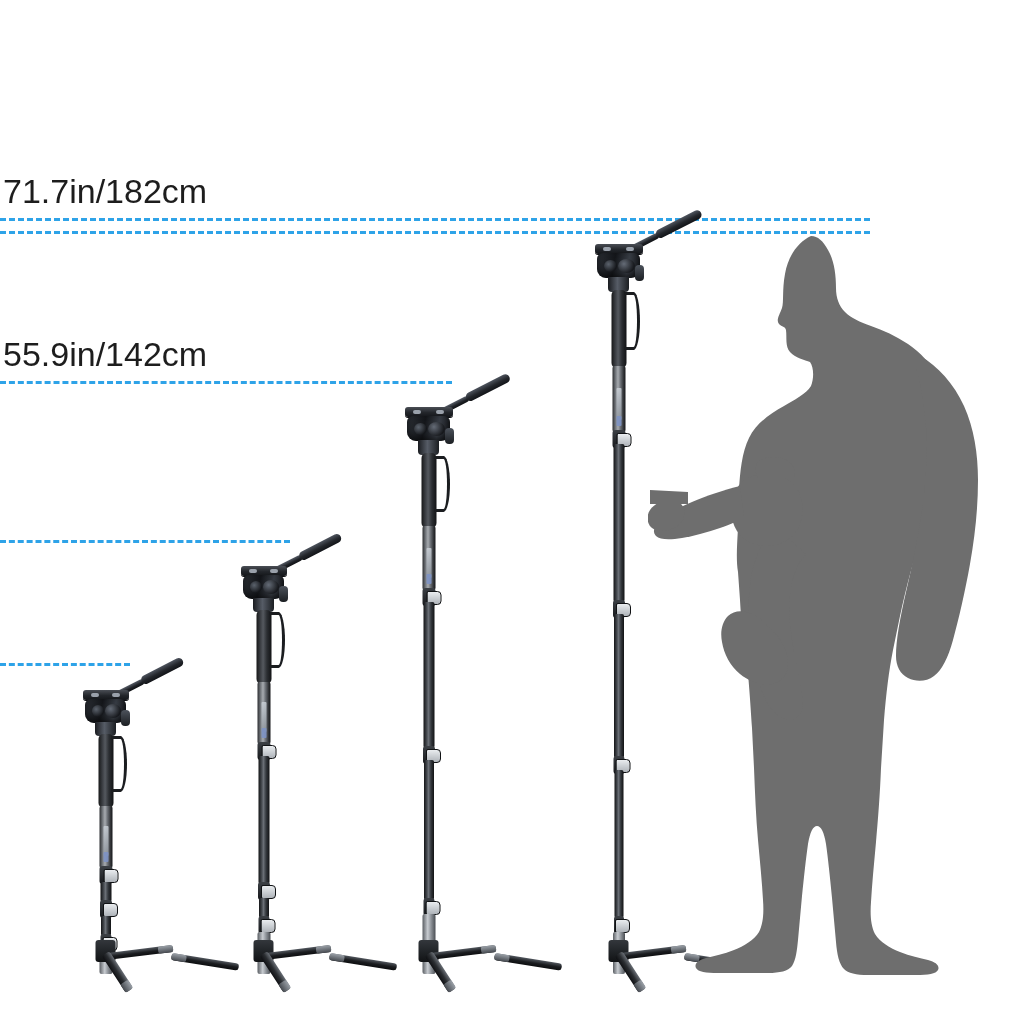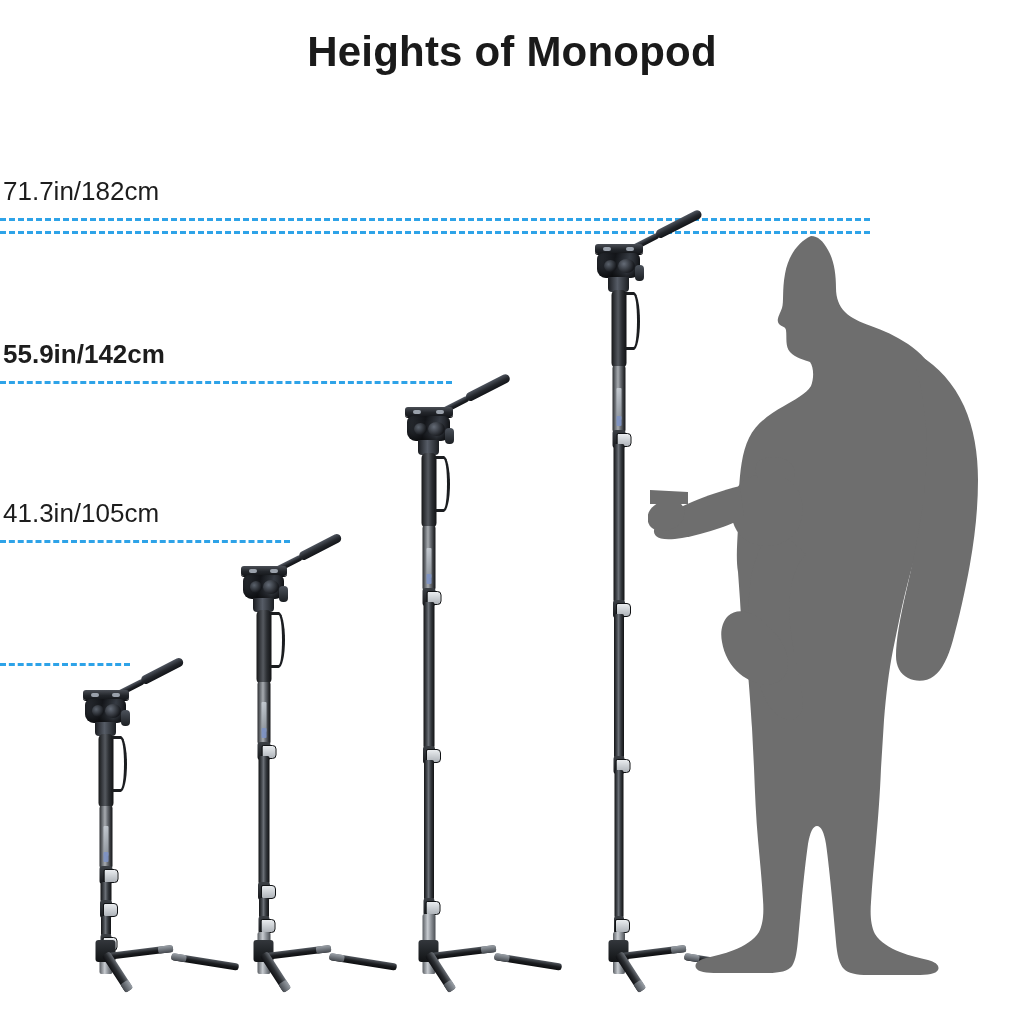--- a/index.html
+++ b/index.html
@@ -9,21 +9,21 @@
 
   
   .title{position:absolute;left:0;top:26px;width:1024px;text-align:center;
          font-size:42px;font-weight:600;color:#1a1a1a;letter-spacing:.2px;
          line-height:52px;}
 
   
   .guide{position:absolute;height:0;border-top:3px dashed #2ea3e8;}
 
   
-  .mlabel{position:absolute;font-size:26px;color:#1d1d1d;white-space:nowrap;
+  .mlabel{position:absolute;font-size:34px;color:#1d1d1d;white-space:nowrap;
           line-height:30px;}
 
   
   .pod{position:absolute;bottom:0;}
 
   
   .head{position:absolute;left:50%;transform:translateX(-50%);}
   .head .plate{position:absolute;left:0;top:0;width:100%;height:10px;
         background:linear-gradient(#4a4e55,#23262b 55%,#14161a);
         border-radius:3px;box-shadow:0 1px 0 #0c0d10;}
@@ -96,31 +96,29 @@
         background:linear-gradient(#9aa0a7,#464a50);border-radius:2px;}
 
   
   .silhouette{position:absolute;}
 </style>
 </head>
 <body>
 
 <div id="stage">
 
-  <div class="title">Heights of Monopod</div>
 
   <div class="guide" style="left:0;top:218px;width:870px;"></div>
   <div class="guide" style="left:0;top:231px;width:870px;"></div>
   <div class="guide" style="left:0;top:381px;width:452px;"></div>
   <div class="guide" style="left:0;top:540px;width:290px;"></div>
   <div class="guide" style="left:0;top:663px;width:130px;"></div>
 
   <div class="mlabel" style="left:3px;top:176px;">71.7in/182cm</div>
-  <div class="mlabel" style="left:3px;top:339px;font-weight:bold;">55.9in/142cm</div>
-  <div class="mlabel" style="left:3px;top:498px;">41.3in/105cm</div>
+  <div class="mlabel" style="left:3px;top:339px;">55.9in/142cm</div>
 
   <div class="pod" style="left:105px;bottom:36px;width:1px;height:330px;">
 
     <div class="handle" style="left:8px;bottom:288px;transform:rotate(-27deg);width:78px;height:10px;">
       <div class="hinge"></div>
       <div class="arm" style="width:36px;"></div>
       <div class="grip" style="left:34px;width:46px;"></div>
     </div>
 
     <div class="head" style="bottom:252px;width:46px;height:46px;">

